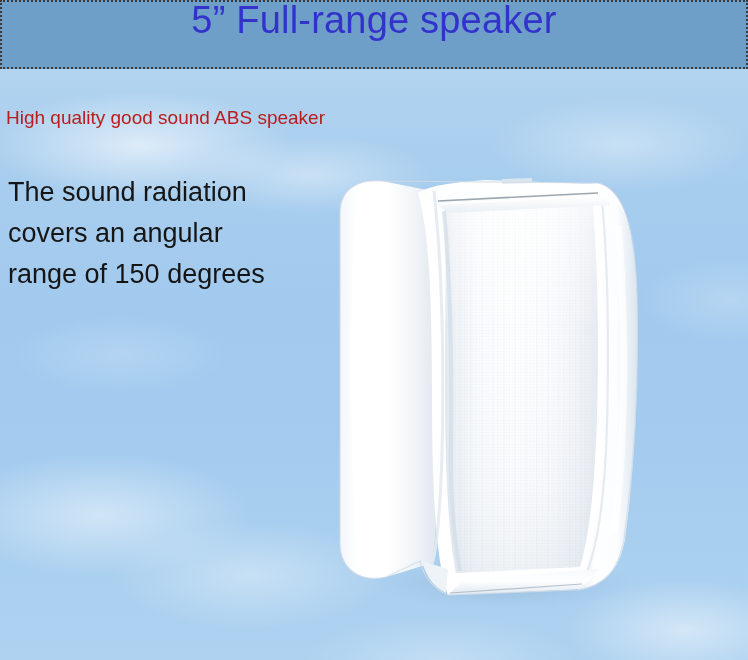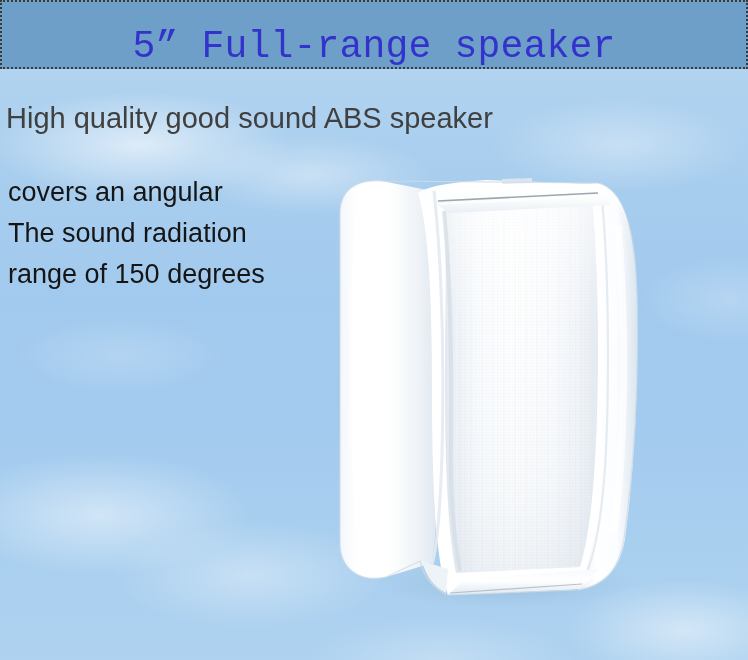--- a/index.html
+++ b/index.html
@@ -57,41 +57,40 @@
     top: 0;
     width: 748px;
     height: 69px;
     box-sizing: border-box;
     background: #6d9fc9;
     border-top: 2px dotted #3a3a3a;
     border-bottom: 2px dotted #3a3a3a;
     border-left: 2px dotted #3a3a3a;
     border-right: 2px dotted #3a3a3a;
     display: flex;
-    align-items: flex-end;
+    align-items: flex-start;
     justify-content: center;
-    font-family: Liberation Mono, monospace;
   }
   #header-title {
     color: #3333cc;
     font-size: 38px;
     line-height: 1;
     letter-spacing: 0.2px;
     white-space: nowrap;
     text-align: center;
     transform: translateY(-1px);
   }
 
   
   #subtitle-line {
     position: absolute;
     left: 6px;
     top: 101px;
-    color: #404040;
-    font-size: 29px;
+    color: #b91c1c;
+    font-size: 19px;
     line-height: 34px;
     white-space: nowrap;
   }
   #description-block {
     position: absolute;
     left: 8px;
     top: 172px;
     color: #151515;
     font-size: 27px;
     line-height: 41px;
@@ -125,22 +124,22 @@
   <div class="cloud c9"></div>
   <div class="cloud c10"></div>
 
   <div id="header-banner">
     <div id="header-title">5” Full-range speaker</div>
   </div>
 
   <div id="subtitle-line">High quality good sound ABS speaker</div>
 
   <div id="description-block">
+    <span class="desc-line">The sound radiation</span>
     <span class="desc-line">covers an angular</span>
-    <span class="desc-line">The sound radiation</span>
     <span class="desc-line">range of 150 degrees</span>
   </div>
 
   <div id="speaker">
     <svg viewBox="0 0 320 440" xmlns="http://www.w3.org/2000/svg" aria-hidden="true">
       <defs>
 
         <linearGradient id="grilleShade" x1="0" y1="0" x2="1" y2="0">
           <stop offset="0%" stop-color="#dfe7ee"></stop>
           <stop offset="7%" stop-color="#eef2f6"></stop>

